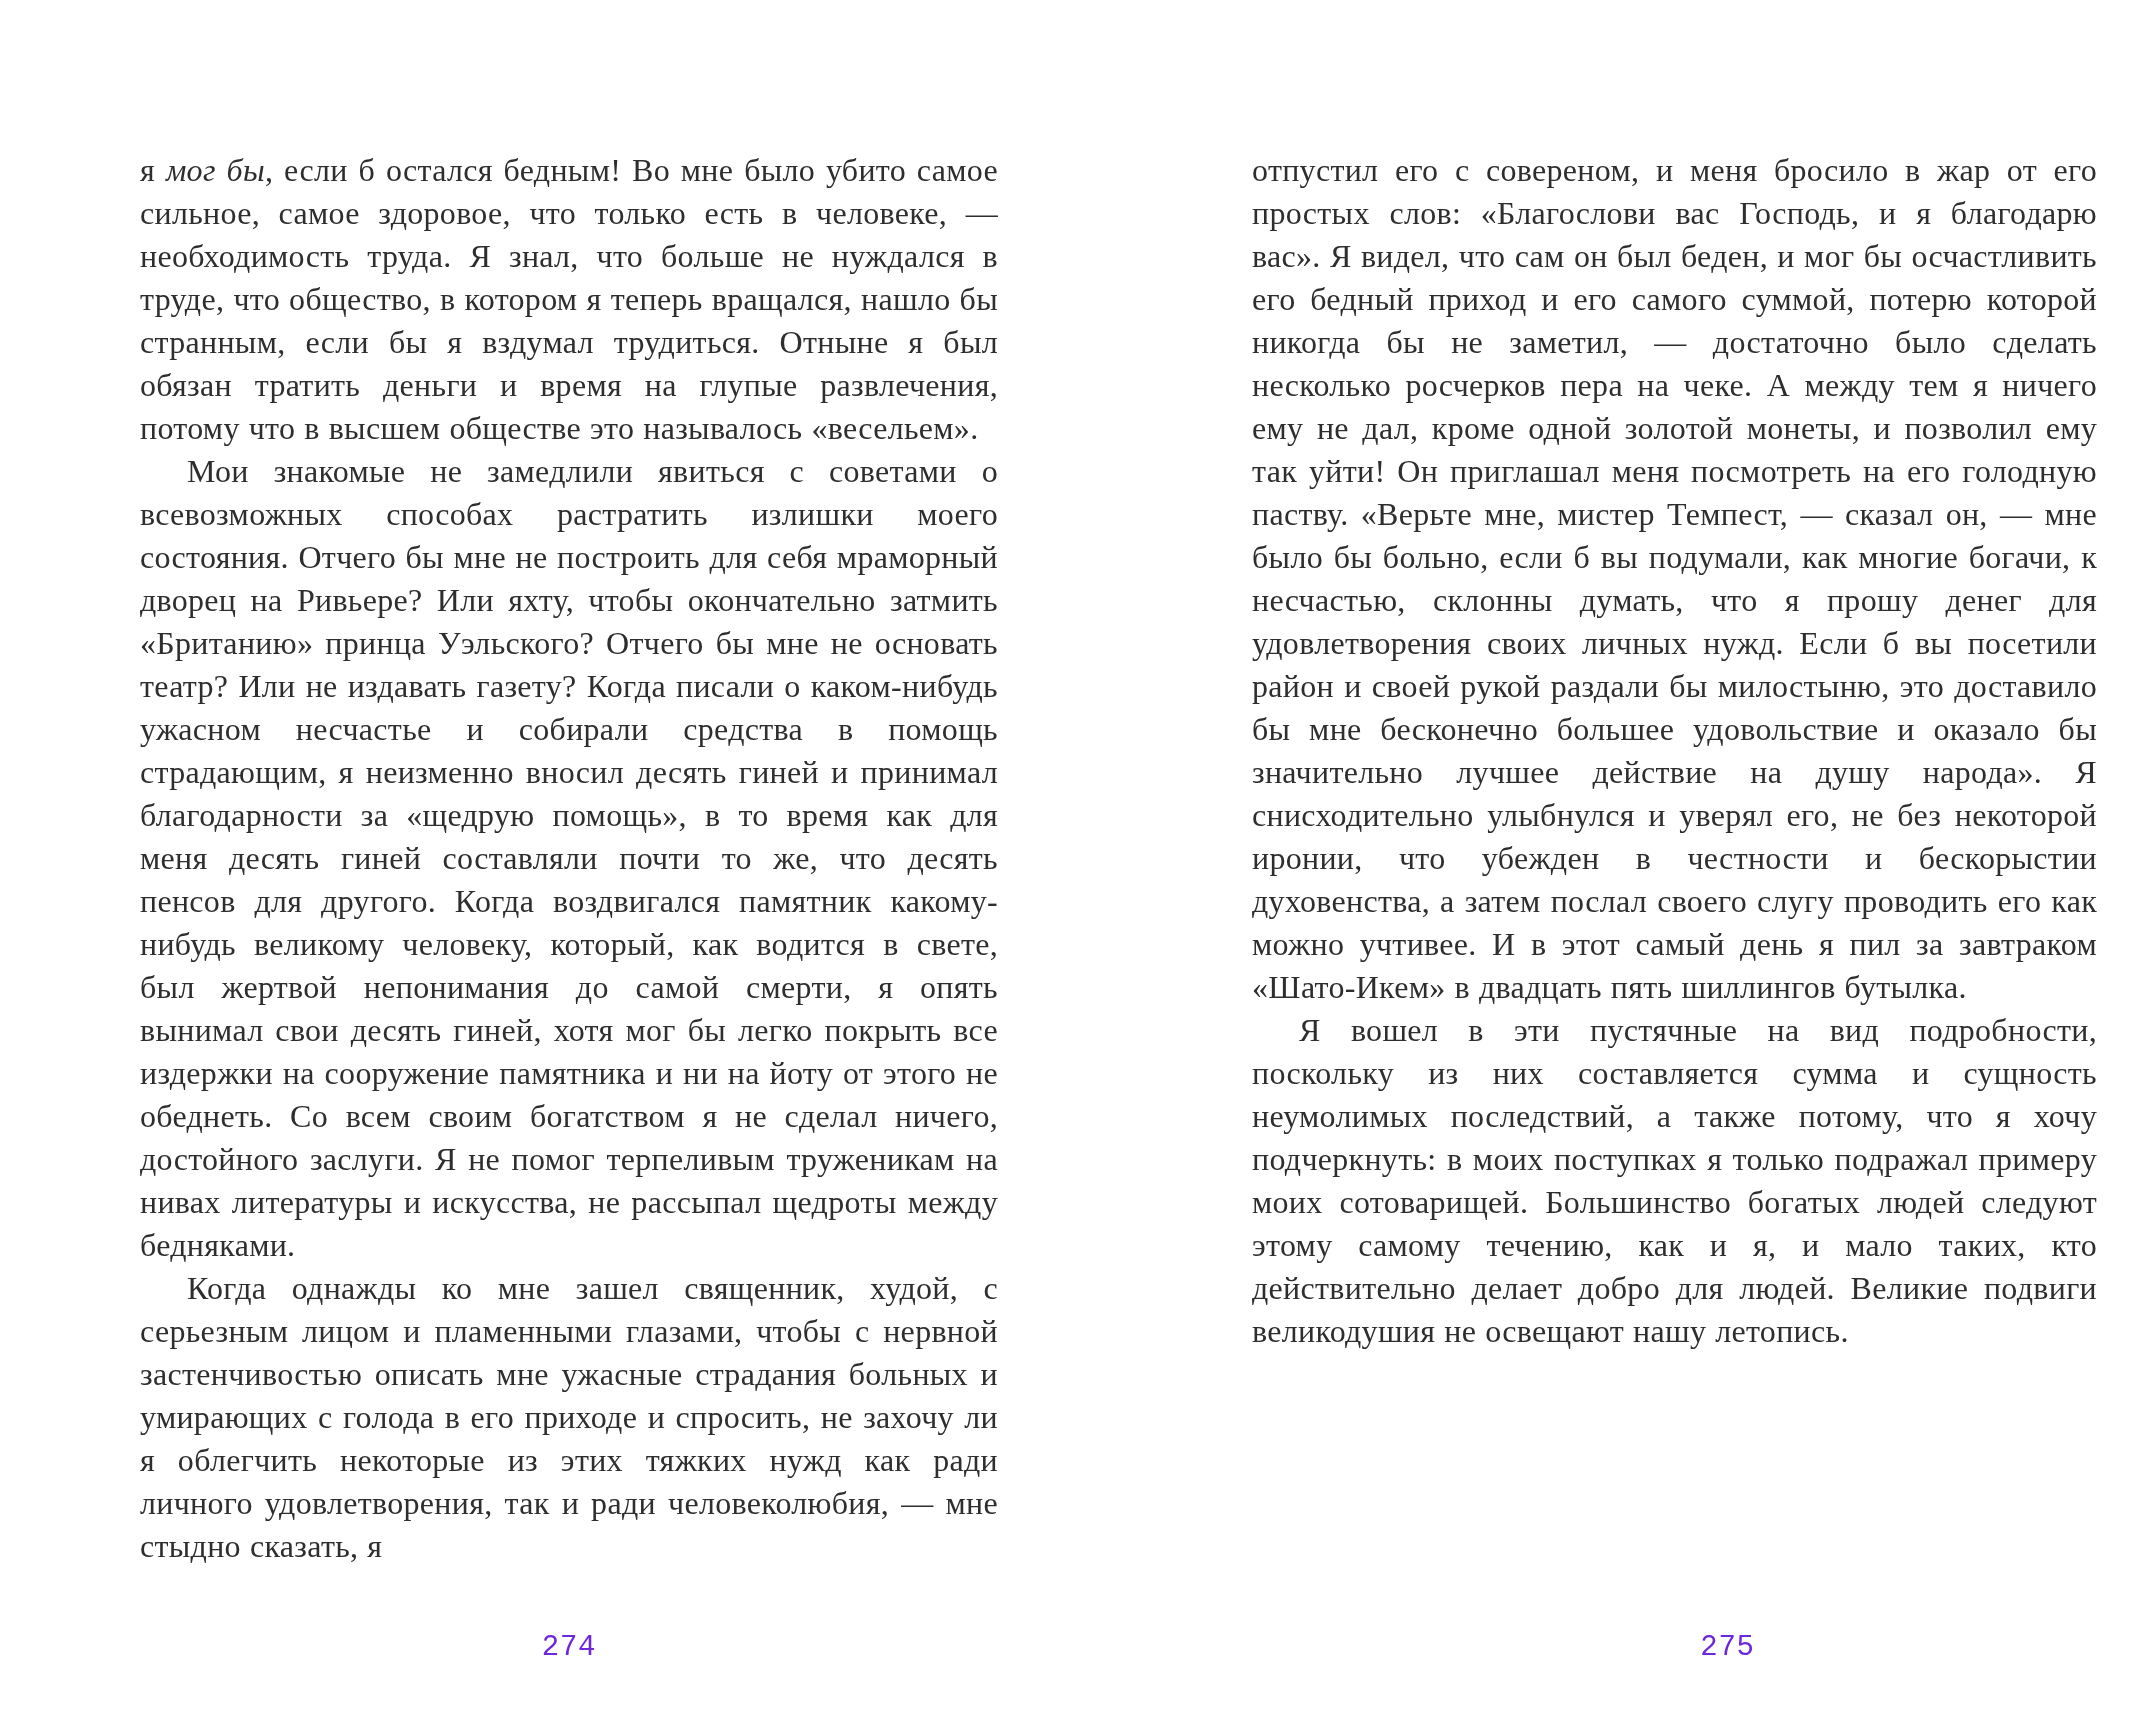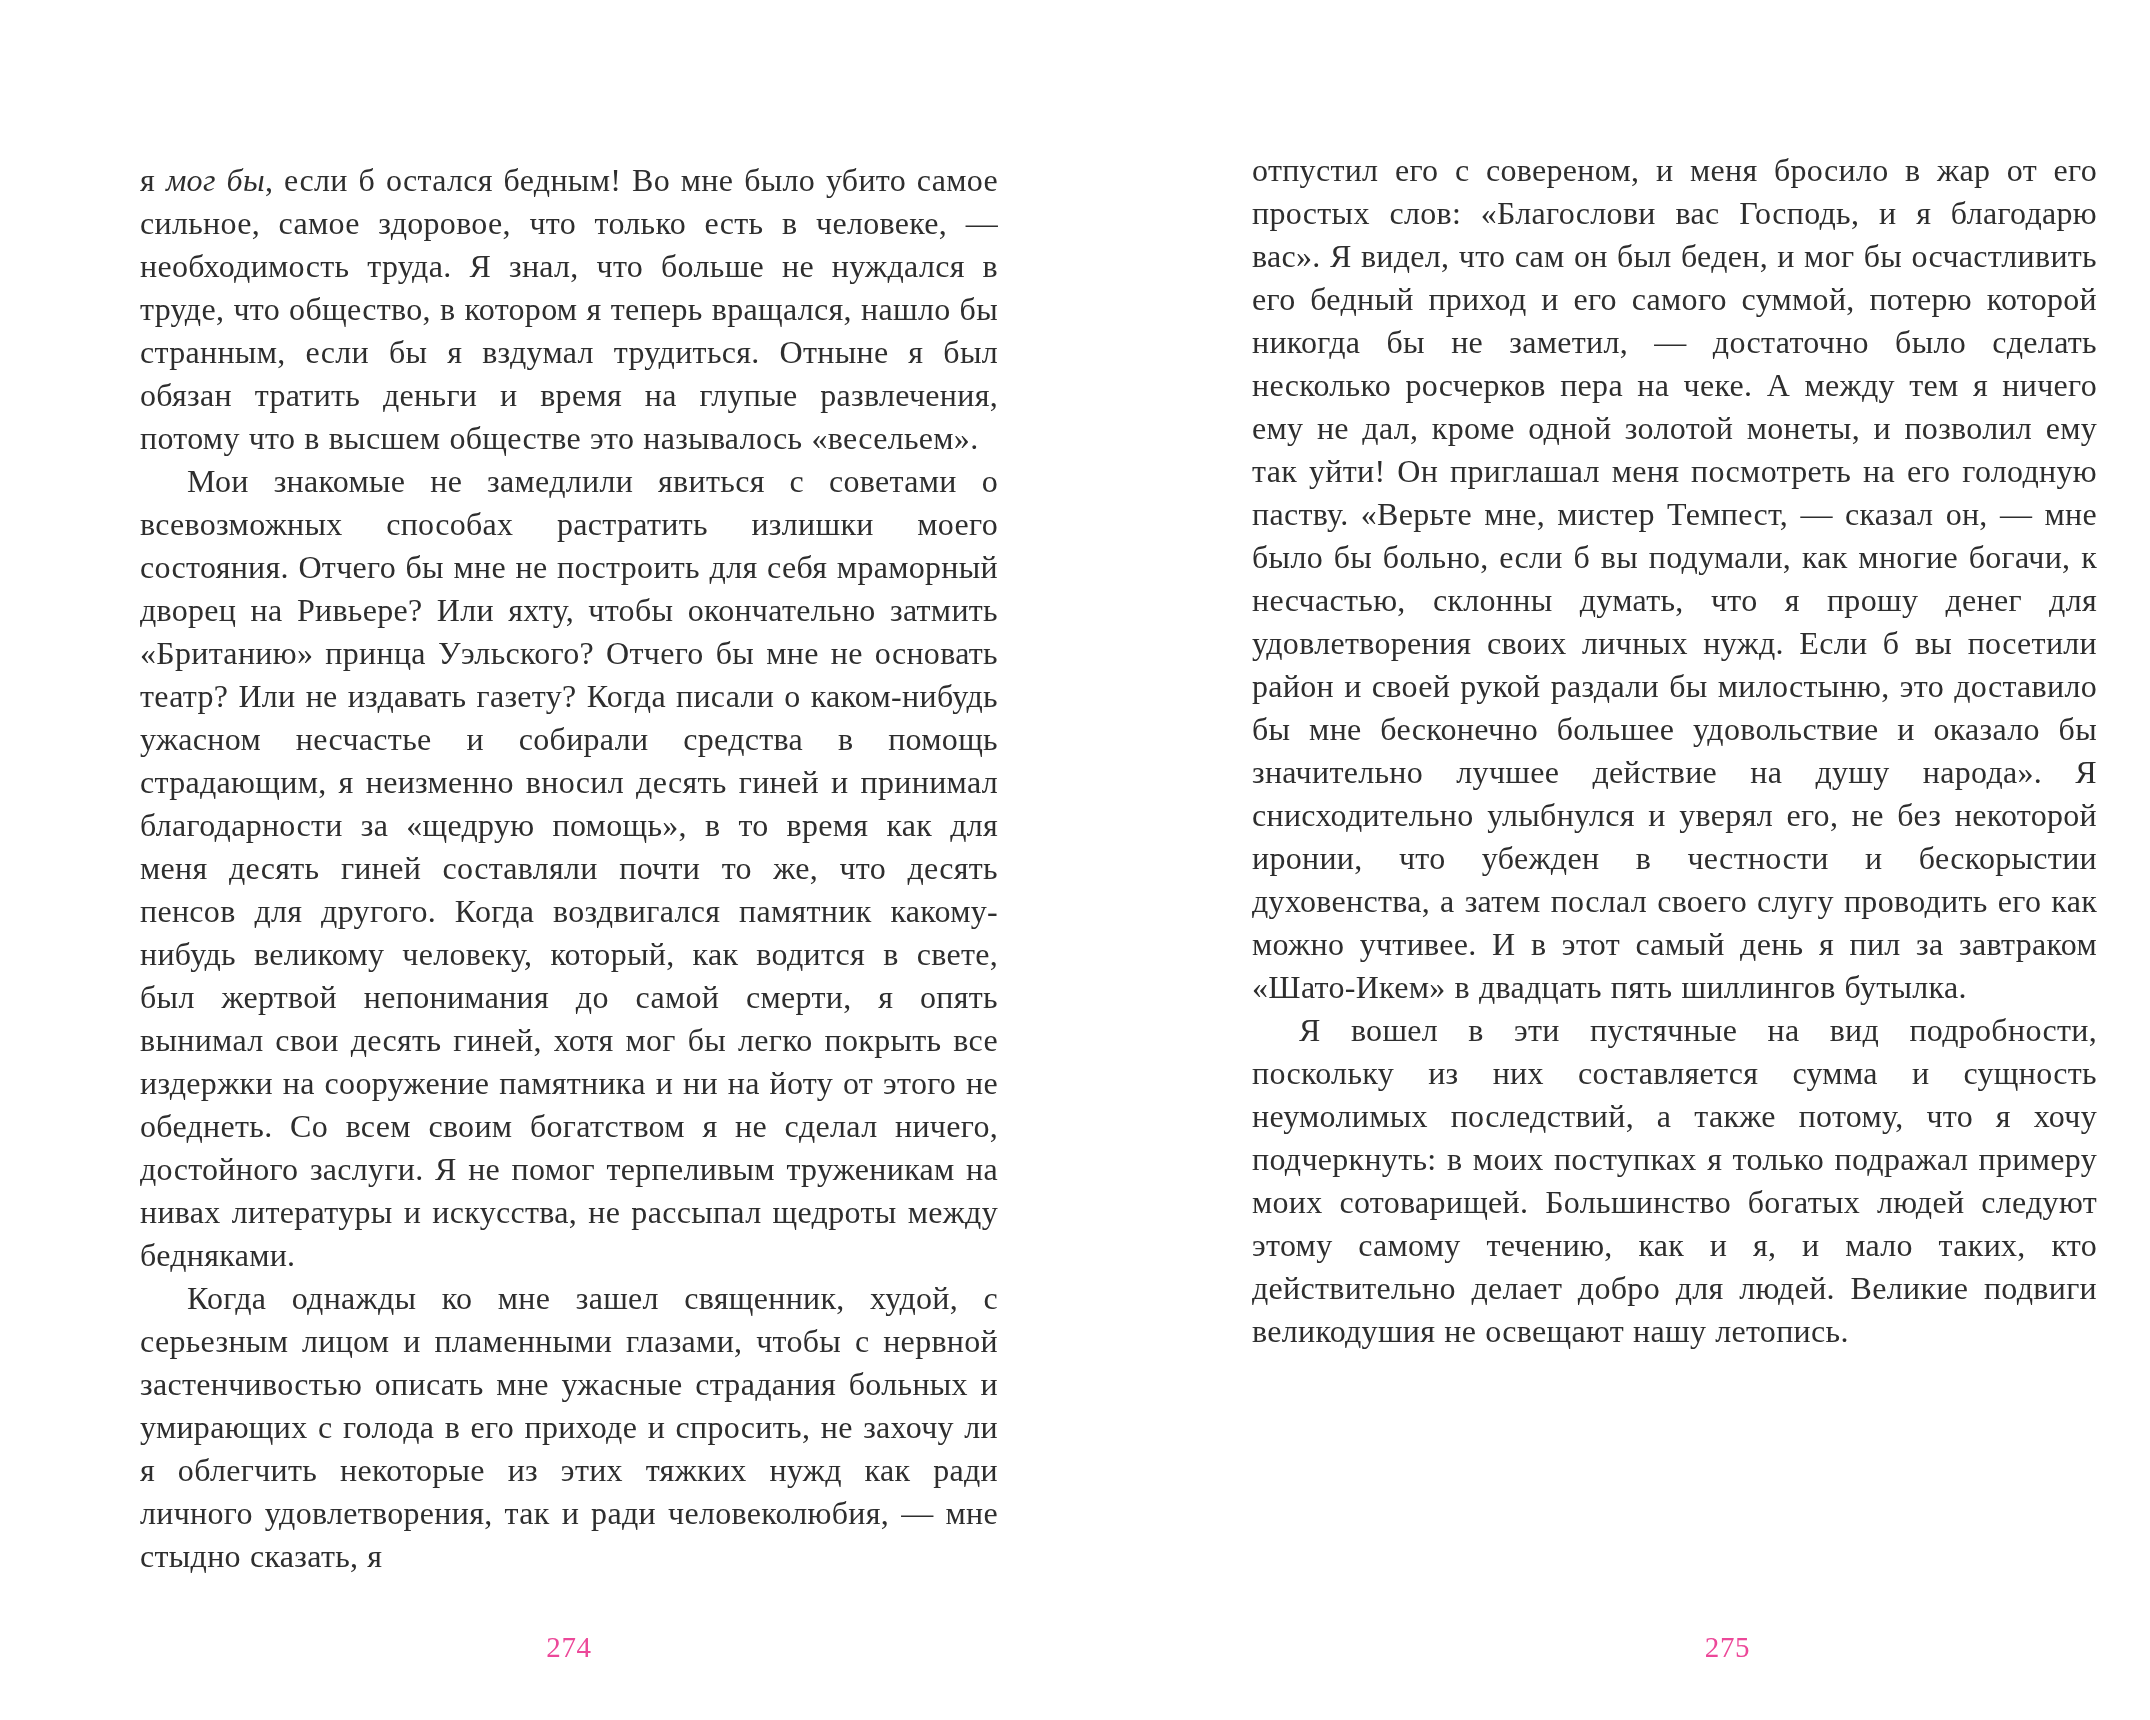--- a/index.html
+++ b/index.html
@@ -27,40 +27,40 @@
     line-height: 43px;
     text-align: justify;
     letter-spacing: 0.3px;
     word-spacing: 0.7px;
     -webkit-hyphens: auto;
     hyphens: auto;
   }
   .text-block--left {
     left: 140px;
     width: 858px;
-    margin-top: 10px;
   }
   .text-block--right {
     left: 1252px;
     width: 845px;
   }
   .text-block p {
     margin: 0;
     padding: 0;
   }
   .text-block p.indent {
     text-indent: 47px;
   }
   .page-number {
     position: absolute;
     top: 1631px;
     font-size: 29px;
     letter-spacing: 0.7px;
     text-align: center;
-    color: #ec4899;
+    color: #6d28d9;
+    font-family: Liberation Mono, monospace;
   }
   .page-number--left {
     left: 140px;
     width: 858px;
   }
   .page-number--right {
     left: 1305px;
     width: 845px;
   }
   i {

